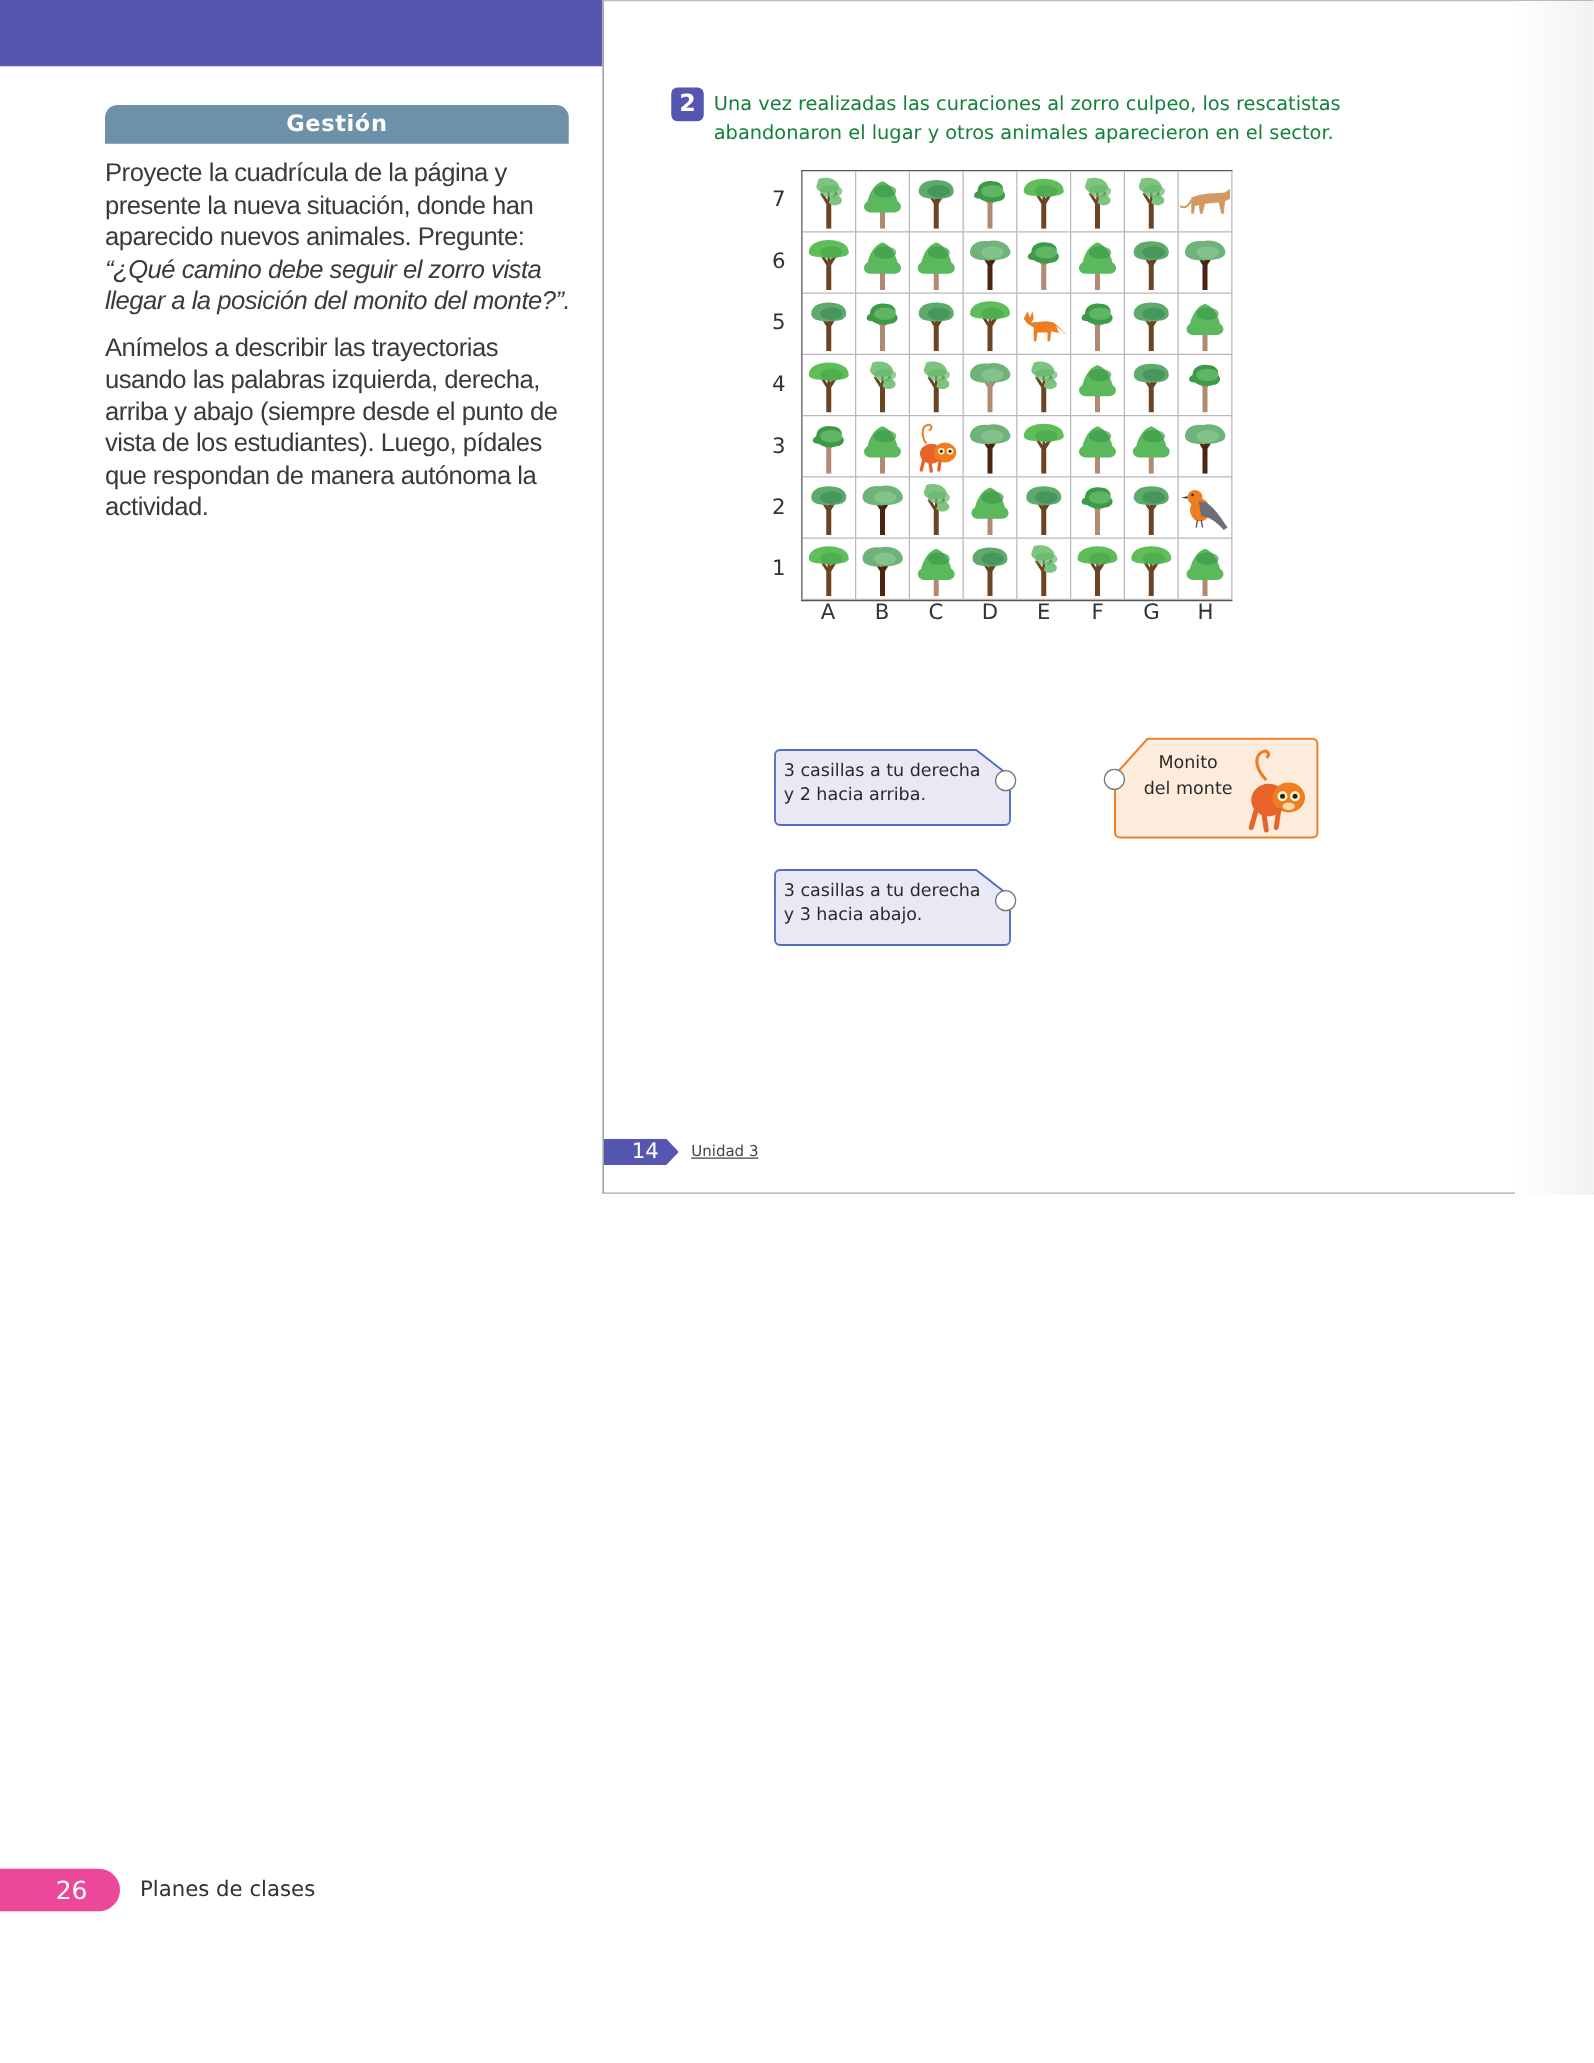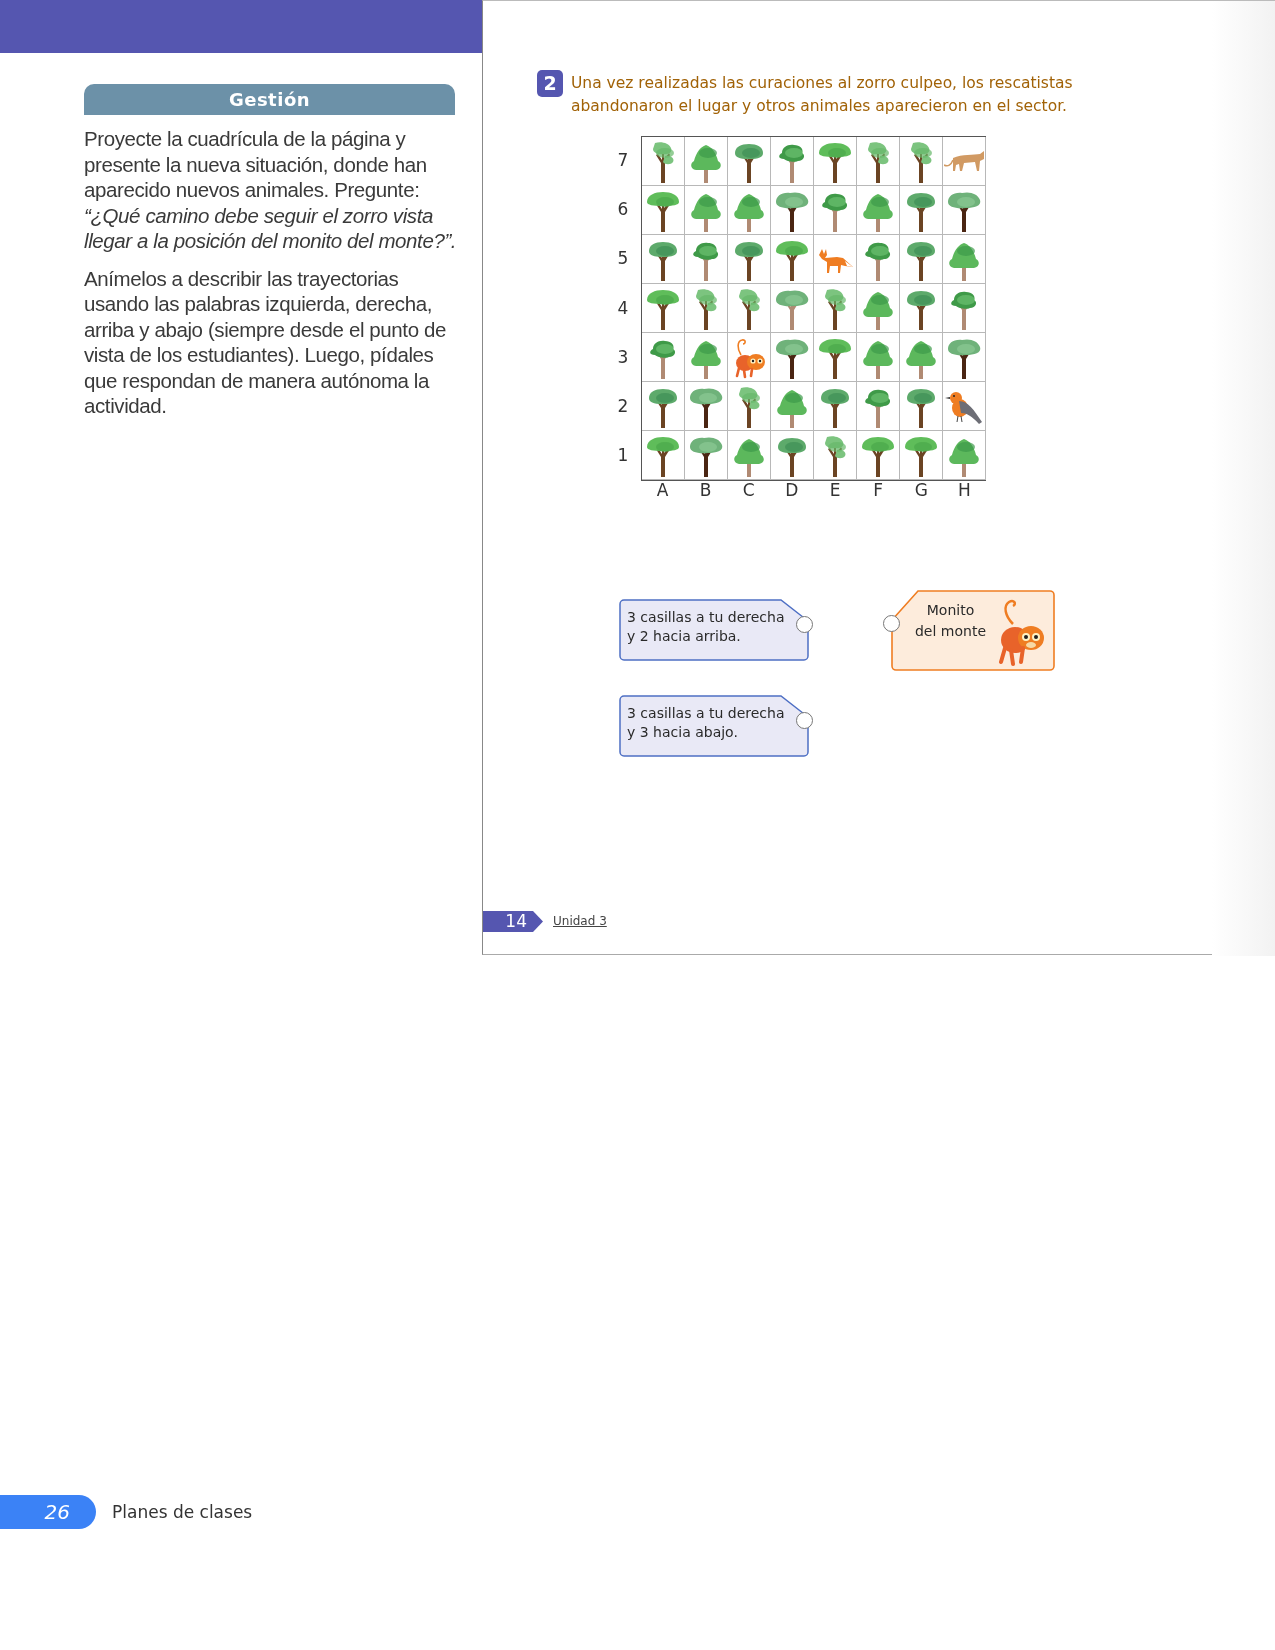--- a/index.html
+++ b/index.html
@@ -10,32 +10,32 @@
 
   .gestion-head { position: absolute; left: 84px; top: 84px; width: 371px; height: 31px;
     background: #6c91a8; border-radius: 10px 10px 0 0; color: #fff; text-align: center;
     font-family: "DejaVu Sans", sans-serif; font-size: 18px; font-weight: bold; line-height: 31px; letter-spacing: 0.5px; }
   .gestion-body { position: absolute; left: 84px; top: 126px; width: 380px;
     font-family: "Liberation Sans", sans-serif; font-size: 20.5px; line-height: 25.5px; color: #3a3a3a; letter-spacing: -0.4px; }
   .gestion-body p { margin-bottom: 12px; }
   .gestion-body em { font-style: italic; }
 
   .footer-left { position: absolute; left: 0; top: 1495px; height: 34px; }
-  .page-tab-left { position: absolute; left: 0; top: 0; width: 96px; height: 34px; background: #3b82f6;
-    border-radius: 0 17px 17px 0; color: #fff; font-size: 20px; line-height: 34px; text-align: right; padding-right: 26px; font-style: italic; }
+  .page-tab-left { position: absolute; left: 0; top: 0; width: 96px; height: 34px; background: #ec4899;
+    border-radius: 0 17px 17px 0; color: #fff; font-size: 20px; line-height: 34px; text-align: right; padding-right: 26px; }
   .footer-left-label { position: absolute; left: 112px; top: 0; line-height: 34px; font-size: 17px; color: #333; white-space: nowrap; }
 
   .inner-page { position: absolute; left: 482px; top: 0; width: 793px; height: 955px; background: #fff;
     border-left: 1px solid #888; border-bottom: 1px solid #aaa; border-top: 1px solid #bbb; }
   .inner-shade { position: absolute; right: 0; top: 0; width: 63px; height: 955px;
     background: linear-gradient(to right, #ffffff, #f2f2f2); }
 
   .q-number { position: absolute; left: 54px; top: 69px; width: 26px; height: 27px; background: #5556b0; color: #fff;
     border-radius: 5px; font-weight: bold; font-size: 19px; text-align: center; line-height: 27px; }
-  .q-text { position: absolute; left: 88px; top: 71px; width: 560px; font-size: 15.5px; line-height: 23px; color: #a16207; }
+  .q-text { position: absolute; left: 88px; top: 71px; width: 560px; font-size: 15.5px; line-height: 23px; color: #15803d; }
 
   .grid-wrap { position: absolute; left: 130px; top: 135px; }
   .row-label { position: absolute; left: 0; width: 20px; text-align: center; font-size: 17px; color: #333; }
   .col-label { position: absolute; top: 344px; width: 43px; text-align: center; font-size: 17px; color: #333; }
   .grid { position: absolute; left: 28px; top: 0; width: 345px; height: 345px;
     display: grid; grid-template-columns: repeat(8, 1fr); grid-template-rows: repeat(7, 1fr);
     border-top: 1.5px solid #555; border-left: 1.5px solid #555; border-bottom: 1.5px solid #555; }
   .cell { border-right: 1px solid #b8b8b8; border-bottom: 1px solid #b8b8b8; display: flex; align-items: center; justify-content: center; }
   .cell svg { width: 40px; height: 44px; }
 

